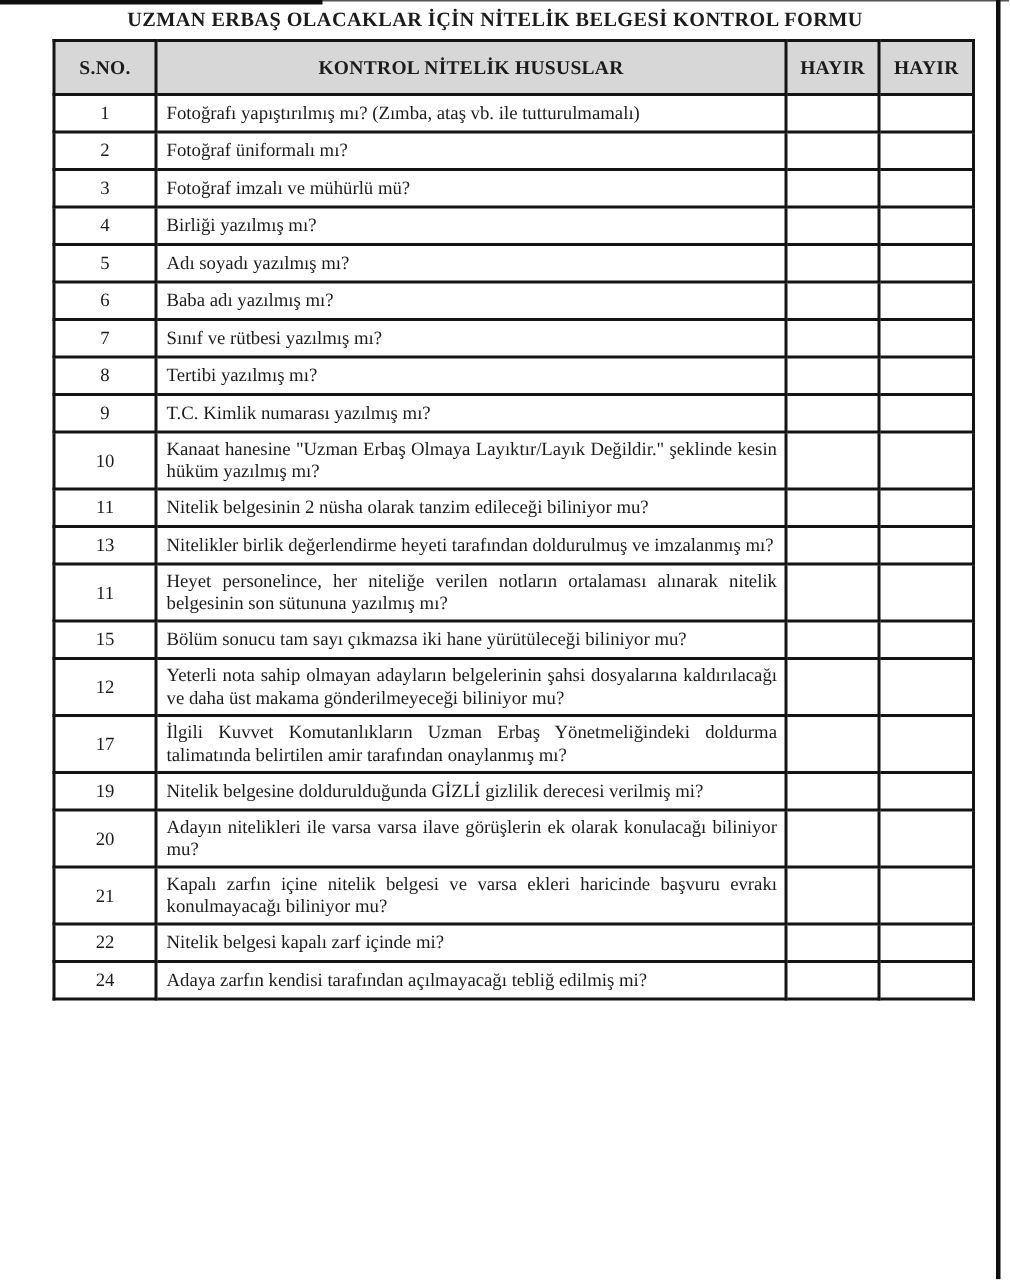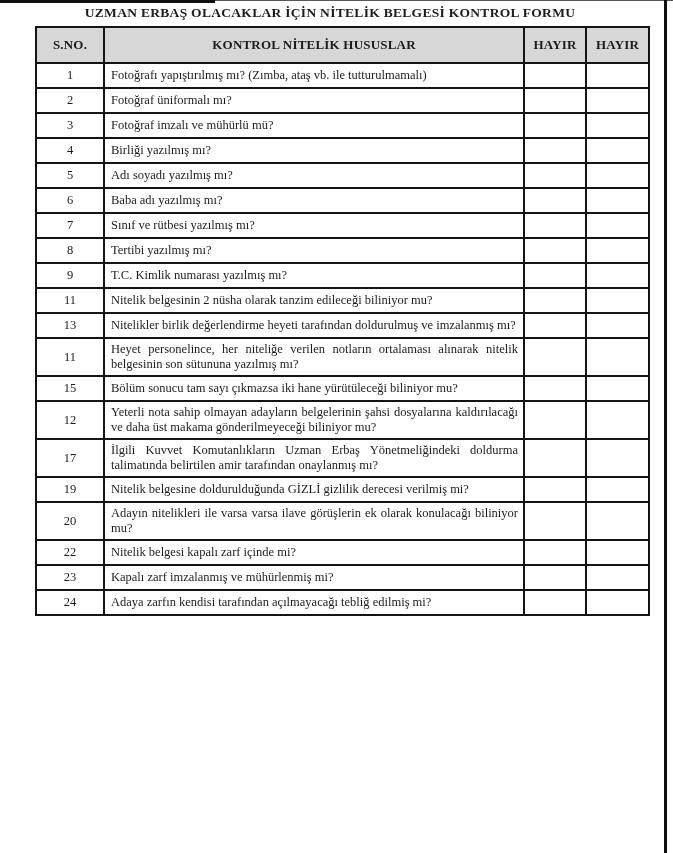--- a/index.html
+++ b/index.html
@@ -170,20 +170,26 @@
       <td class="check-cell"></td>
     </tr>
 
     <tr>
       <td class="no-cell">9</td>
       <td class="q-cell">T.C. Kimlik numarası yazılmış mı?</td>
       <td class="check-cell"></td>
       <td class="check-cell"></td>
     </tr>
 
+    <tr>
+      <td class="no-cell">10</td>
+      <td class="q-cell">Kanaat hanesine "Uzman Erbaş Olmaya Layıktır/Layık Değildir." şeklinde kesin hüküm yazılmış mı?</td>
+      <td class="check-cell"></td>
+      <td class="check-cell"></td>
+    </tr>
 
     <tr>
       <td class="no-cell">11</td>
       <td class="q-cell">Nitelik belgesinin 2 nüsha olarak tanzim edileceği biliniyor mu?</td>
       <td class="check-cell"></td>
       <td class="check-cell"></td>
     </tr>
 
 
     <tr>
@@ -229,34 +235,34 @@
       <td class="check-cell"></td>
     </tr>
 
     <tr>
       <td class="no-cell">20</td>
       <td class="q-cell">Adayın nitelikleri ile varsa varsa ilave görüşlerin ek olarak konulacağı biliniyor mu?</td>
       <td class="check-cell"></td>
       <td class="check-cell"></td>
     </tr>
 
+    <tr>
+      <td class="no-cell">21</td>
+      <td class="q-cell">Kapalı zarfın içine nitelik belgesi ve varsa ekleri haricinde başvuru evrakı konulmayacağı biliniyor mu?</td>
+      <td class="check-cell"></td>
+      <td class="check-cell"></td>
+    </tr>
 
     <tr>
       <td class="no-cell">22</td>
       <td class="q-cell">Nitelik belgesi kapalı zarf içinde mi?</td>
       <td class="check-cell"></td>
       <td class="check-cell"></td>
     </tr>
 
-    <tr>
-      <td class="no-cell">23</td>
-      <td class="q-cell">Kapalı zarf imzalanmış ve mühürlenmiş mi?</td>
-      <td class="check-cell"></td>
-      <td class="check-cell"></td>
-    </tr>
 
     <tr>
       <td class="no-cell">24</td>
       <td class="q-cell">Adaya zarfın kendisi tarafından açılmayacağı tebliğ edilmiş mi?</td>
       <td class="check-cell"></td>
       <td class="check-cell"></td>
     </tr>
   </tbody>
   </table>
 

